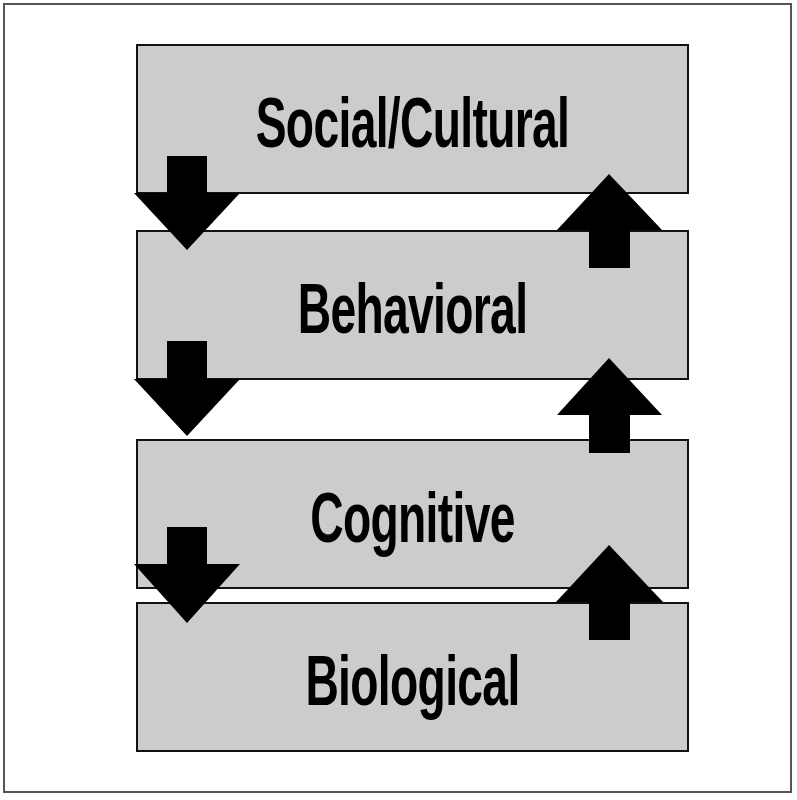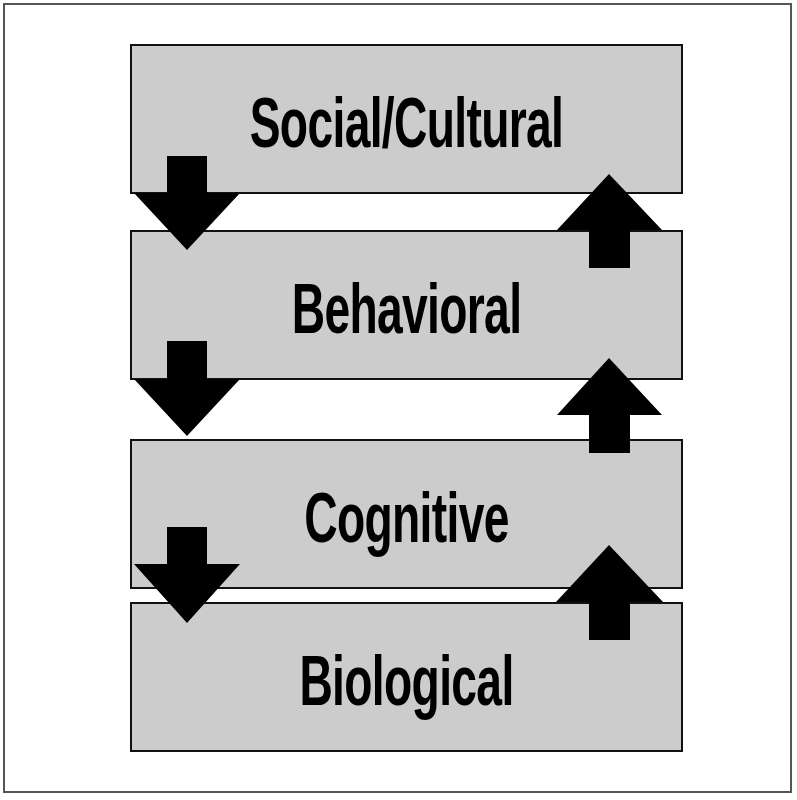--- a/index.html
+++ b/index.html
@@ -2,21 +2,21 @@
 <html><head>
 <meta charset="utf-8">
 <style>
   html, body { margin: 0; padding: 0; background: #ffffff; }
   body { width: 797px; height: 800px; position: relative; overflow: hidden; }
   .frame {
     position: absolute; left: 3px; top: 3px; width: 789px; height: 790px;
     border: 2px solid #555555; box-sizing: border-box; background: #ffffff;
   }
   .level {
-    position: absolute; left: 130px; width: 553px; height: 150px;
+    position: absolute; left: 136px; width: 553px; height: 150px;
     background: #cccccc; border: 2px solid #111111; box-sizing: border-box;
   }
   .label {
     position: absolute; left: 0; right: 0; text-align: center;
     font-family: "Liberation Sans", sans-serif; font-weight: bold;
     font-size: 70px; line-height: 1; color: #000000; white-space: nowrap;
     transform: scaleX(0.66); transform-origin: center;
     letter-spacing: -1px;
   }
   svg.arrows { position: absolute; left: 0; top: 0; width: 797px; height: 800px; pointer-events: none; }

